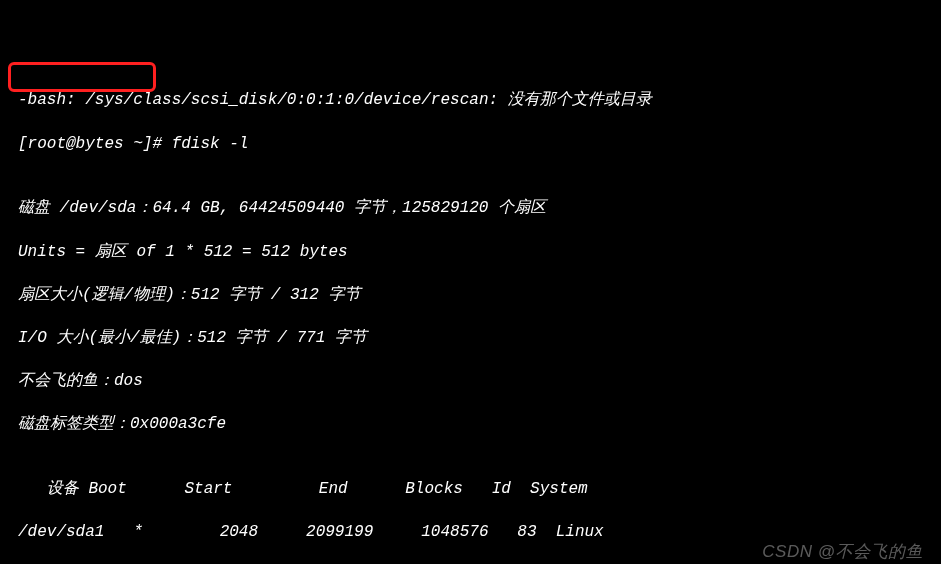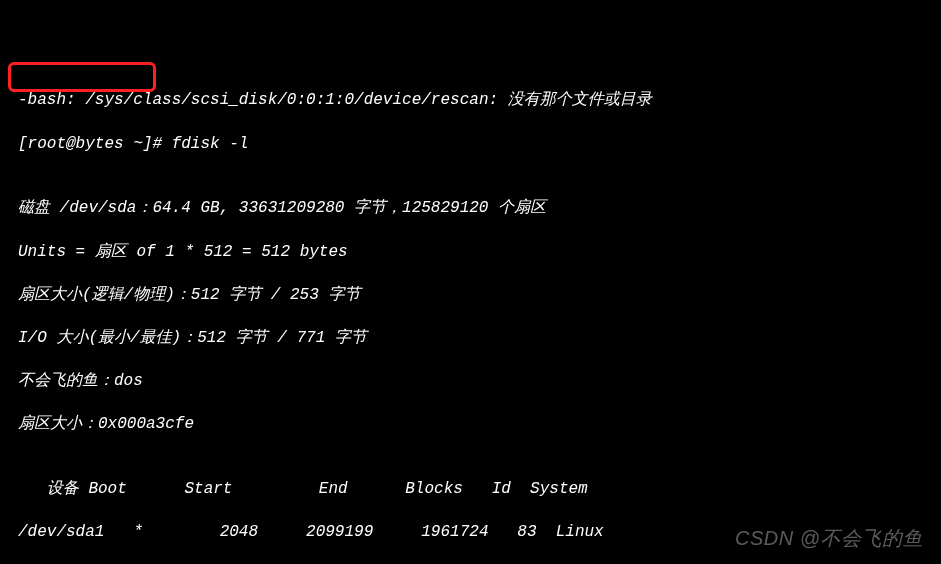--- a/index.html
+++ b/index.html
@@ -26,45 +26,45 @@
     }
     .highlight-box {
       position: absolute;
       border: 3px solid #ff2020;
       border-radius: 6px;
       pointer-events: none;
     }
     .watermark {
       position: absolute;
       right: 18px;
-      bottom: 12px;
+      bottom: 0;
       color: rgba(200,200,200,0.45);
       font-family: sans-serif;
-      font-size: 20px;
+      font-size: 17px;
       letter-spacing: 0.5px;
       white-space: nowrap;
     }
   </style>
 </head>
 <body>
 
 
 
 <div class="line">-bash: /sys/class/scsi_disk/0:0:1:0/device/rescan: 没有那个文件或目录</div>
 <div class="line">[root@bytes ~]# fdisk -l</div>
 <div class="line"></div>
-<div class="line">磁盘 /dev/sda：64.4 GB, 33631209280 字节，125829120 个扇区</div>
+<div class="line">磁盘 /dev/sda：64.4 GB, 64424509440 字节，125829120 个扇区</div>
 <div class="line">Units = 扇区 of 1 * 512 = 512 bytes</div>
-<div class="line">扇区大小(逻辑/物理)：512 字节 / 253 字节</div>
+<div class="line">扇区大小(逻辑/物理)：512 字节 / 312 字节</div>
 <div class="line">I/O 大小(最小/最佳)：512 字节 / 771 字节</div>
 <div class="line">不会飞的鱼：dos</div>
-<div class="line">扇区大小：0x000a3cfe</div>
+<div class="line">磁盘标签类型：0x000a3cfe</div>
 <div class="line"></div>
 <div class="line">   设备 Boot      Start         End      Blocks   Id  System</div>
-<div class="line">/dev/sda1   *        2048     2099199     1961724   83  Linux</div>
+<div class="line">/dev/sda1   *        2048     2099199     1048576   83  Linux</div>
 
 <div class="line"></div>
 
 
 
 
 <div class="line"></div>
 <div class="line"></div>
 
 

